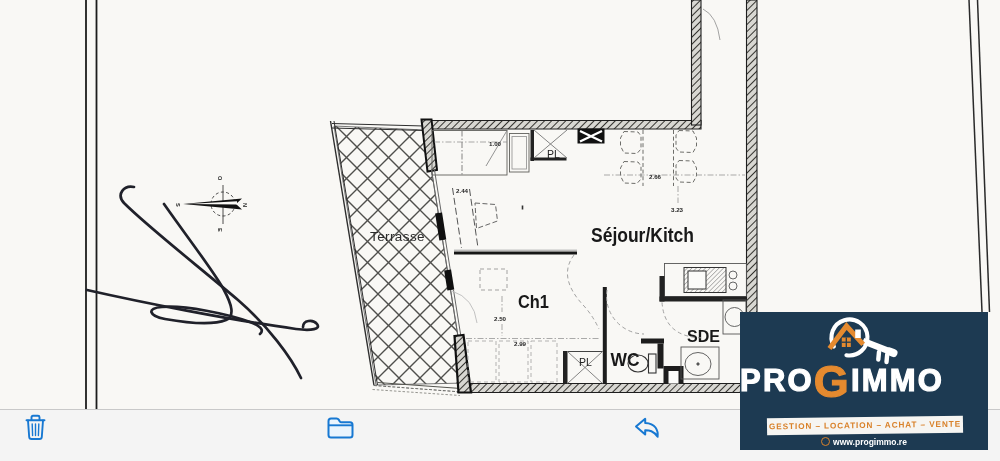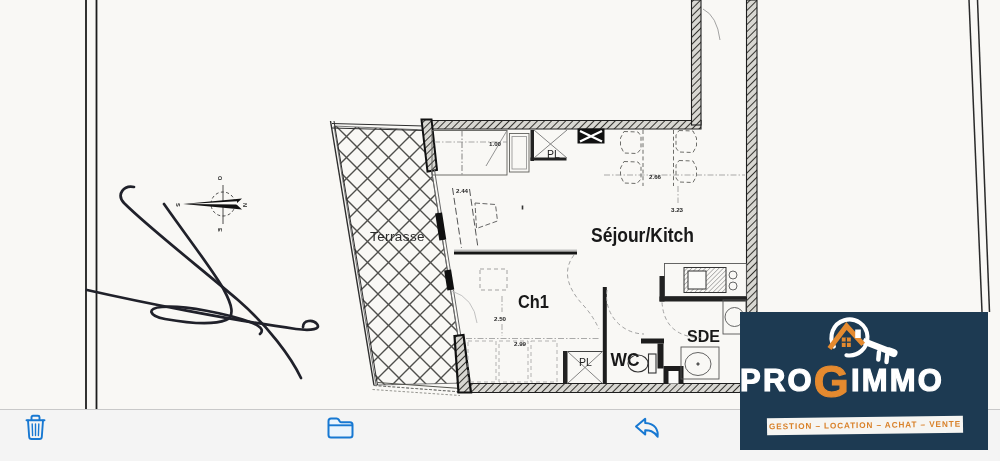--- a/index.html
+++ b/index.html
@@ -293,13 +293,14 @@
 <line x1="841.8" y1="342.2" x2="850.8" y2="342.2" stroke="#1d3a52" stroke-width="1.3"></line>
 </g>
 </g>
 </svg>
 
 <div style="position:absolute;left:740px;top:363px;width:248px;text-align:left;font-weight:bold;color:#fff;font-size:31px;letter-spacing:2.2px;white-space:nowrap;line-height:36px;-webkit-text-stroke:1.15px #fff">PRO<span style="color:#e58a2f;font-size:45px;vertical-align:-6px;-webkit-text-stroke:1.15px #e58a2f">G</span>IMMO</div>
 
 
 <div style="position:absolute;left:767px;top:417px;width:196px;height:17px;background:#f6f5f2;color:#d9822b;font-weight:bold;font-size:8.2px;text-align:center;line-height:17px;letter-spacing:0.9px;transform:rotate(-0.8deg)">GESTION – LOCATION – ACHAT – VENTE</div>
 
+<div style="position:absolute;left:740px;top:436px;width:248px;text-align:center;font-weight:bold;color:#fff;font-size:8.5px"><span style="display:inline-block;width:7px;height:7px;border:1.2px solid #d9822b;border-radius:50%;position:relative;top:0.5px;margin-right:3px"></span>www.progimmo.re</div>
 </div>
 
 </body></html>

